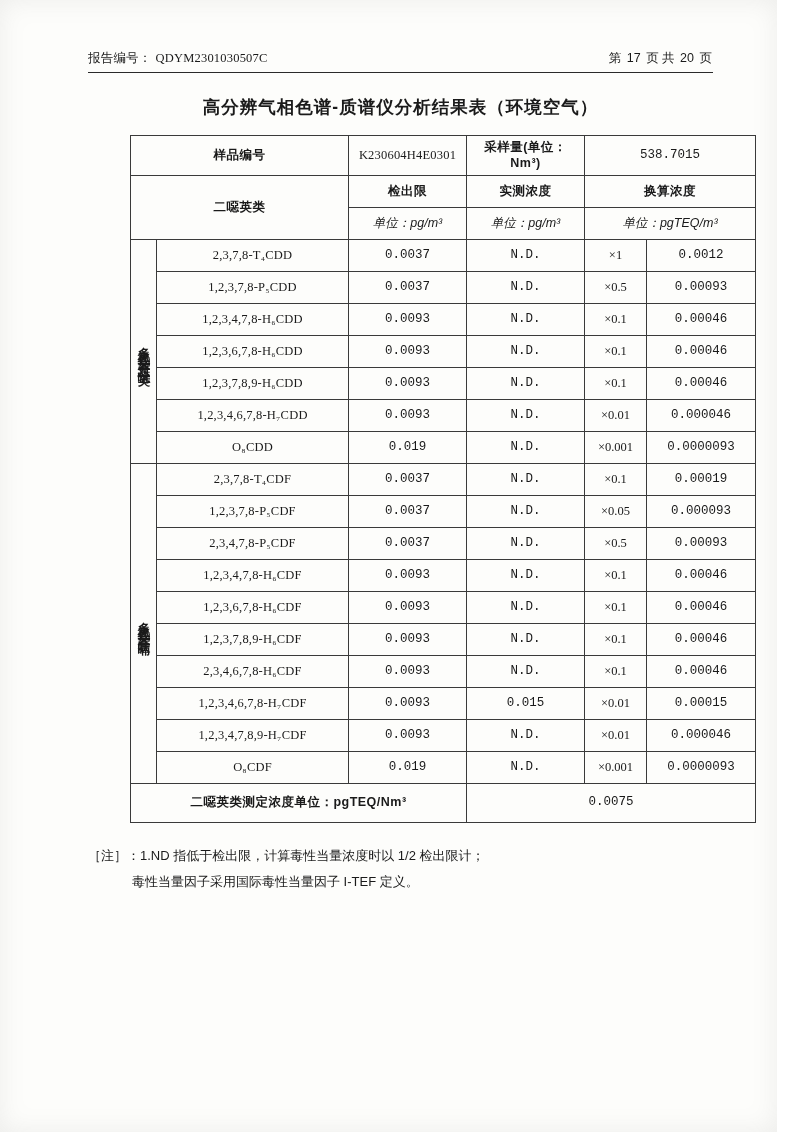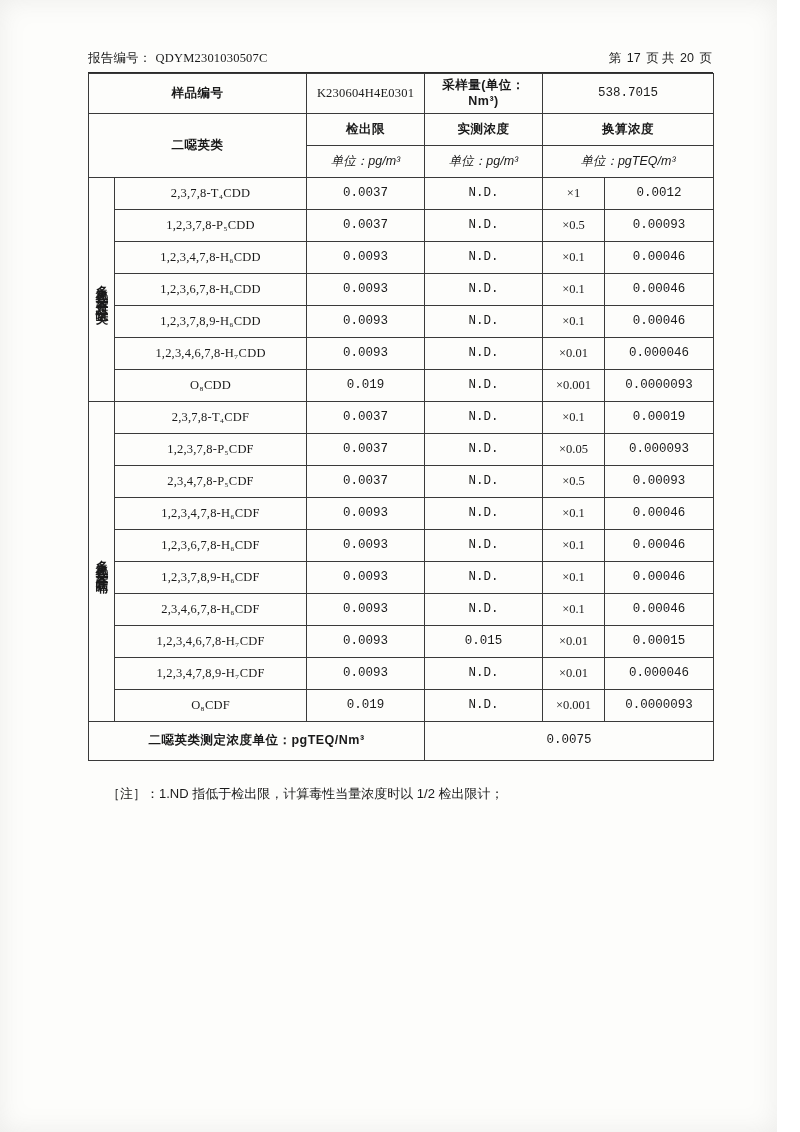--- a/index.html
+++ b/index.html
@@ -70,20 +70,21 @@
     font-size: 17.5px;
     letter-spacing: 1px;
     margin-top: 22px;
     margin-bottom: 16px;
   }
 
   table.main {
     border-collapse: collapse;
     width: 625px;
     table-layout: fixed;
+    margin-left: 42px;
   }
   table.main td {
     border: 1px solid #3a3a3a;
     font-size: 12.5px;
     text-align: center;
     vertical-align: middle;
     padding: 4px 2px;
     height: 23px;
     line-height: 1.25;
   }
@@ -140,21 +141,20 @@
     letter-spacing: 0.5px;
   }
   .notes {
     margin-top: 20px;
     font-size: 13px;
     line-height: 2.0;
   }
   .notes .line {
     font-family: "Liberation Sans", "DejaVu Sans", sans-serif;
     font-size: 13px;
-    margin-left: 19px;
   }
   .notes .l1 { text-indent: 0; }
   .notes .l2 { padding-left: 44px; }
   .notes .l3 { padding-left: 22px; }
 </style>
 </head>
 <body>
 
 <div class="page">
   <div class="content">
@@ -165,20 +165,21 @@
       </div>
       <div class="header-right cjk">
         <span>第</span>
         <span>17</span>
         <span>页 共</span>
         <span>20</span>
         <span>页</span>
       </div>
     </div>
 
+    <div class="doc-title">高分辨气相色谱-质谱仪分析结果表（环境空气）</div>
 
     <table class="main">
       <colgroup>
         <col style="width:26px">
         <col style="width:192px">
         <col style="width:118px">
         <col style="width:118px">
         <col style="width:62px">
         <col style="width:109px">
       </colgroup>
@@ -330,16 +331,17 @@
 
         <tr>
           <td colspan="3" class="total-label" style="height:30px">二噁英类测定浓度单位：pgTEQ/Nm³</td>
           <td colspan="3" class="num">0.0075</td>
         </tr>
       </tbody>
     </table>
 
     <div class="notes">
       <div class="line l1">［注］：1.ND 指低于检出限，计算毒性当量浓度时以 1/2 检出限计；</div>
+      <div class="line l2">毒性当量因子采用国际毒性当量因子 I-TEF 定义。</div>
     </div>
 
   </div>
 </div>
 
 </body></html>

